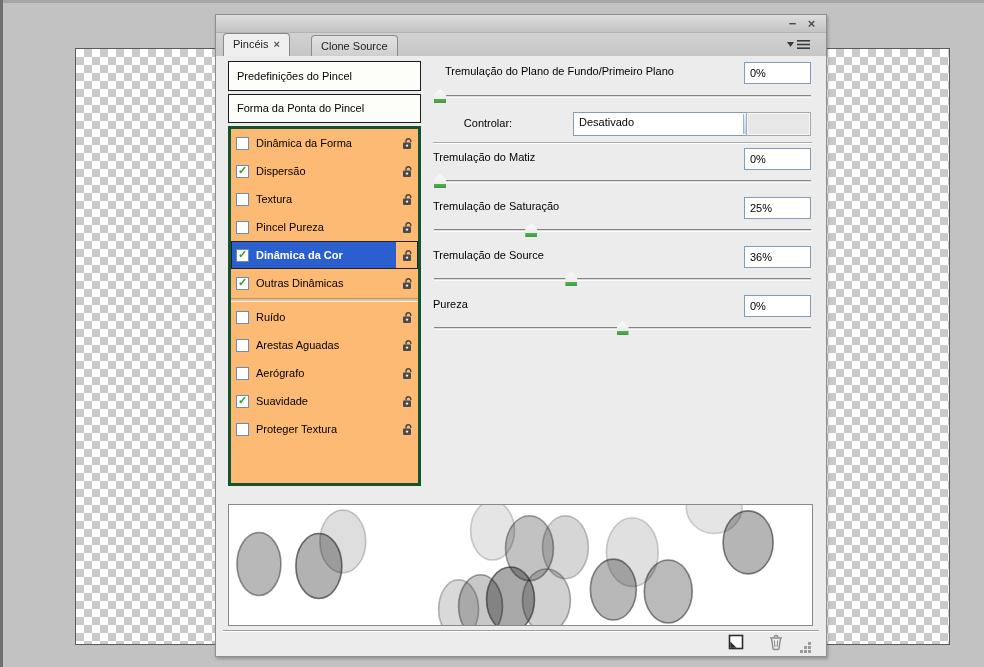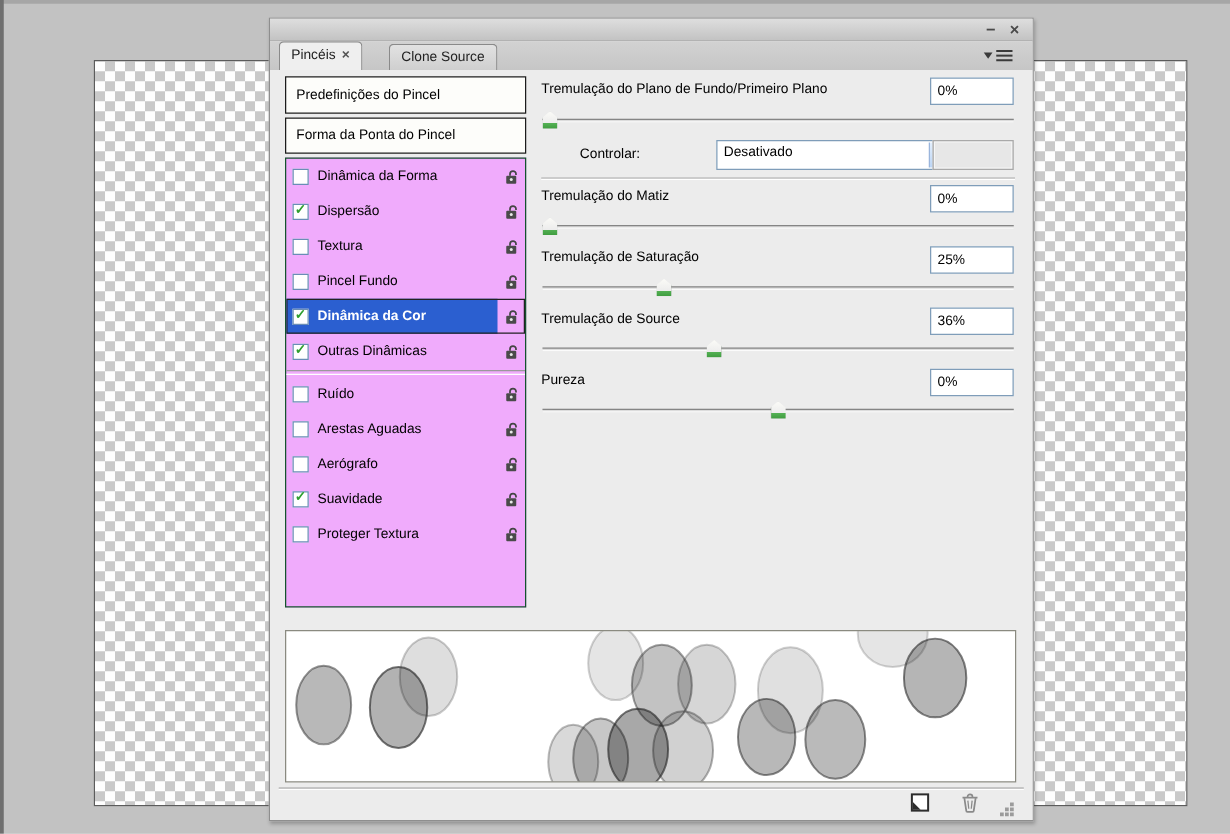--- a/index.html
+++ b/index.html
@@ -53,21 +53,21 @@
 
   
   .side-btn {
     position:absolute; left:12px; width:193px; background:#fdfdfa;
     border:1px solid #1c1c1c; line-height:26px; padding-left:8px; cursor:pointer;
   }
   .btn-presets { top:5px; height:30px; line-height:28px; }
   .btn-tip { top:38px; height:29px; line-height:27px; }
   .listbox {
     position:absolute; left:12px; top:70px; width:193px; height:360px;
-    background:#f0abfc; border:1px solid #14532d; overflow:hidden;
+    background:#fdba74; border:3px solid #14532d; overflow:hidden;
   }
   .list-row { position:relative; height:28px; display:flex; align-items:center; cursor:pointer; }
   .list-row[data-selected="true"] { outline:1px solid #222; outline-offset:-1px; }
   .row-main { flex:1; height:100%; display:flex; align-items:center; padding-left:5px; }
   .list-row[data-selected="true"] .row-main { background:#2b5fd0; }
   .list-row[data-selected="true"] .row-label { color:#fff; font-weight:bold; }
   .cb {
     width:13px; height:13px; background:#fff; border:1px solid #6a8db6;
     display:inline-flex; align-items:center; justify-content:center; flex:0 0 13px;
   }
@@ -206,21 +206,21 @@
               <rect x="2" y="5.5" width="8" height="6.4" rx="0.8" fill="#4a4a4a"></rect>
               <circle cx="6" cy="8.6" r="1.2" fill="#e9e9e9"></circle>
             </svg>
           </span>
       </div>
       <div class="list-row" data-selected="false">
         <div class="row-main">
             <span class="cb" data-checked="false">
               <span class="tick">✓</span>
             </span>
-            <span class="row-label">Pincel Fundo</span>
+            <span class="row-label">Pincel Pureza</span>
           </div>
         <span class="lock">
             <svg viewBox="0 0 13 13" width="13" height="13">
               <path d="M5 5.5 V4.2 a2.4 2.4 0 0 1 4.8 0 V5" fill="none" stroke="#454545" stroke-width="1.4"></path>
               <rect x="2" y="5.5" width="8" height="6.4" rx="0.8" fill="#4a4a4a"></rect>
               <circle cx="6" cy="8.6" r="1.2" fill="#e9e9e9"></circle>
             </svg>
           </span>
       </div>
       <div class="list-row" data-selected="true">
@@ -324,21 +324,21 @@
         <span class="lock">
             <svg viewBox="0 0 13 13" width="13" height="13">
               <path d="M5 5.5 V4.2 a2.4 2.4 0 0 1 4.8 0 V5" fill="none" stroke="#454545" stroke-width="1.4"></path>
               <rect x="2" y="5.5" width="8" height="6.4" rx="0.8" fill="#4a4a4a"></rect>
               <circle cx="6" cy="8.6" r="1.2" fill="#e9e9e9"></circle>
             </svg>
           </span>
       </div>
     </div>
 
-    <div class="ctl-label" style="top:9px; width:305px;">Tremulação do Plano de Fundo/Primeiro Plano</div>
+    <div class="ctl-label" style="top:9px; width:305px;margin-left:12px;">Tremulação do Plano de Fundo/Primeiro Plano</div>
     <div class="val-box" style="top:6px;">0%</div>
     <div class="slider" style="top:33px;">
       <div class="track"></div>
       <div class="thumb" style="left: calc(0% + 0px);"></div>
     </div>
 
     <div class="ctl-caption" style="top:61px;">Controlar:</div>
     <div class="dropdown" style="top:56px;margin-left:24px;">
       <span class="dd-text">Desativado</span>
       <span class="dd-btn">

